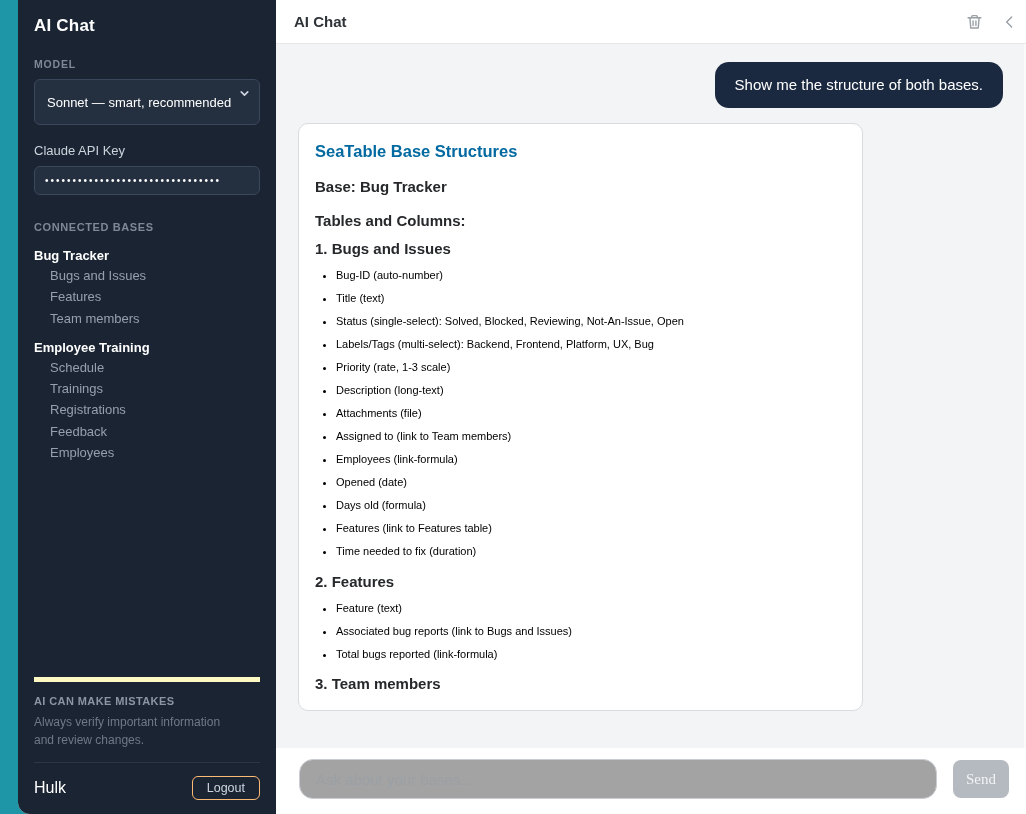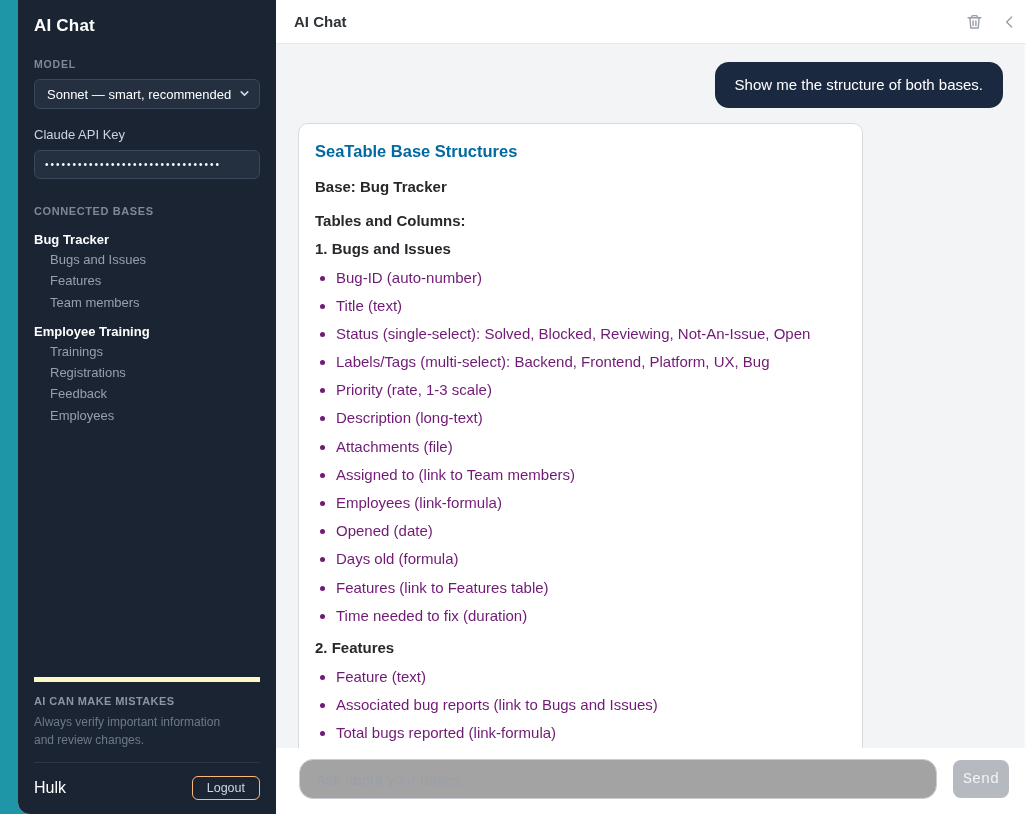--- a/index.html
+++ b/index.html
@@ -23,21 +23,21 @@
     display:flex; flex-direction:column;
     padding:16px 16px 14px 16px;
   }
   .sb-title { font-size:17px; font-weight:bold; letter-spacing:.2px; margin-bottom:22px; }
   .sb-label {
     font-size:10.5px; font-weight:bold; color:#7e8897;
     letter-spacing:.8px; margin-bottom:9px;
   }
   .select-wrap { position:relative; margin-bottom:18px; }
   .select-wrap select {
-    width:100%; height:30px;
+    width:100%; height:46px;
     background:#242f40; color:#fff;
     border:1px solid #3b475b; border-radius:6px;
     font-family:inherit; font-size:13px;
     padding:0 28px 0 12px;
     appearance:none; -webkit-appearance:none;
     cursor:pointer;
   }
   .select-chevron {
     position:absolute; right:9px; top:8px; width:13px; height:13px;
     color:#cfd6e0; pointer-events:none;
@@ -100,21 +100,21 @@
   .assistant-card {
     margin-top:15px; width:565px;
     background:#fff; border:1px solid #d9dcdf; border-radius:10px;
     padding:15px 18px 18px 16px;
     color:#3b4045;
   }
   .card-title { font-size:16.5px; font-weight:bold; color:#0369a1; margin-top:3px; }
   .card-h { font-size:15px; font-weight:bold; color:#26282b; margin-top:17px; }
   .card-section-h { font-size:15px; font-weight:bold; color:#26282b; margin-top:11px; }
   .assistant-card ul { margin:11px 0 14px 0; padding-left:21px; }
-  .assistant-card li { font-size:15px; color:#701a75; margin-bottom:9px; line-height:1.28; }
+  .assistant-card li { font-size:11px; color:#000000; margin-bottom:9px; line-height:1.28; }
   
   .scrollbar { position:absolute; top:0; right:0; bottom:0; width:16px; background:#fafafa; }
   .sb-arrow { position:absolute; left:4px; width:0; height:0; border-left:4.5px solid transparent; border-right:4.5px solid transparent; }
   .sb-arrow.up { top:6px; border-bottom:7px solid #8a8a8a; }
   .sb-arrow.down { bottom:6px; border-top:7px solid #8a8a8a; }
   .sb-thumb {
     position:absolute; left:3px; top:17px; width:10px; height:248px;
     background:#9b9b9b; border-radius:5px; cursor:pointer;
   }
   
@@ -127,21 +127,21 @@
     flex:1; height:40px;
     border:1px solid #c9cdd2; border-radius:14px;
     padding:0 16px; font-family:inherit; font-size:15px; color:#333;
     outline:none; background:#a3a3a3;
   }
   .composer-input::placeholder { color:#9aa0a6; }
   .send-btn {
     width:56px; height:38px;
     background:#b4bac0; color:#f2f4f5;
     border:none; border-radius:8px;
-    font-family:Liberation Mono, monospace; font-size:15px;
+    font-family:Liberation Serif, serif; font-size:15px;
     cursor:pointer;
   }
 </style>
 </head>
 <body>
 
 <div class="app">
 
   <aside class="sidebar">
     <div class="sb-title">AI Chat</div>
@@ -166,20 +166,21 @@
       <ul class="base-tables">
           <li>Bugs and Issues</li>
           <li>Features</li>
           <li>Team members</li>
         </ul>
     </div>
 
     <div class="base-group">
       <div class="base-name">Employee Training</div>
       <ul class="base-tables">
+          <li>Schedule</li>
           <li>Trainings</li>
           <li>Registrations</li>
           <li>Feedback</li>
           <li>Employees</li>
         </ul>
     </div>
 
     <div class="sb-spacer"></div>
 
     <div class="sb-disclaimer">

